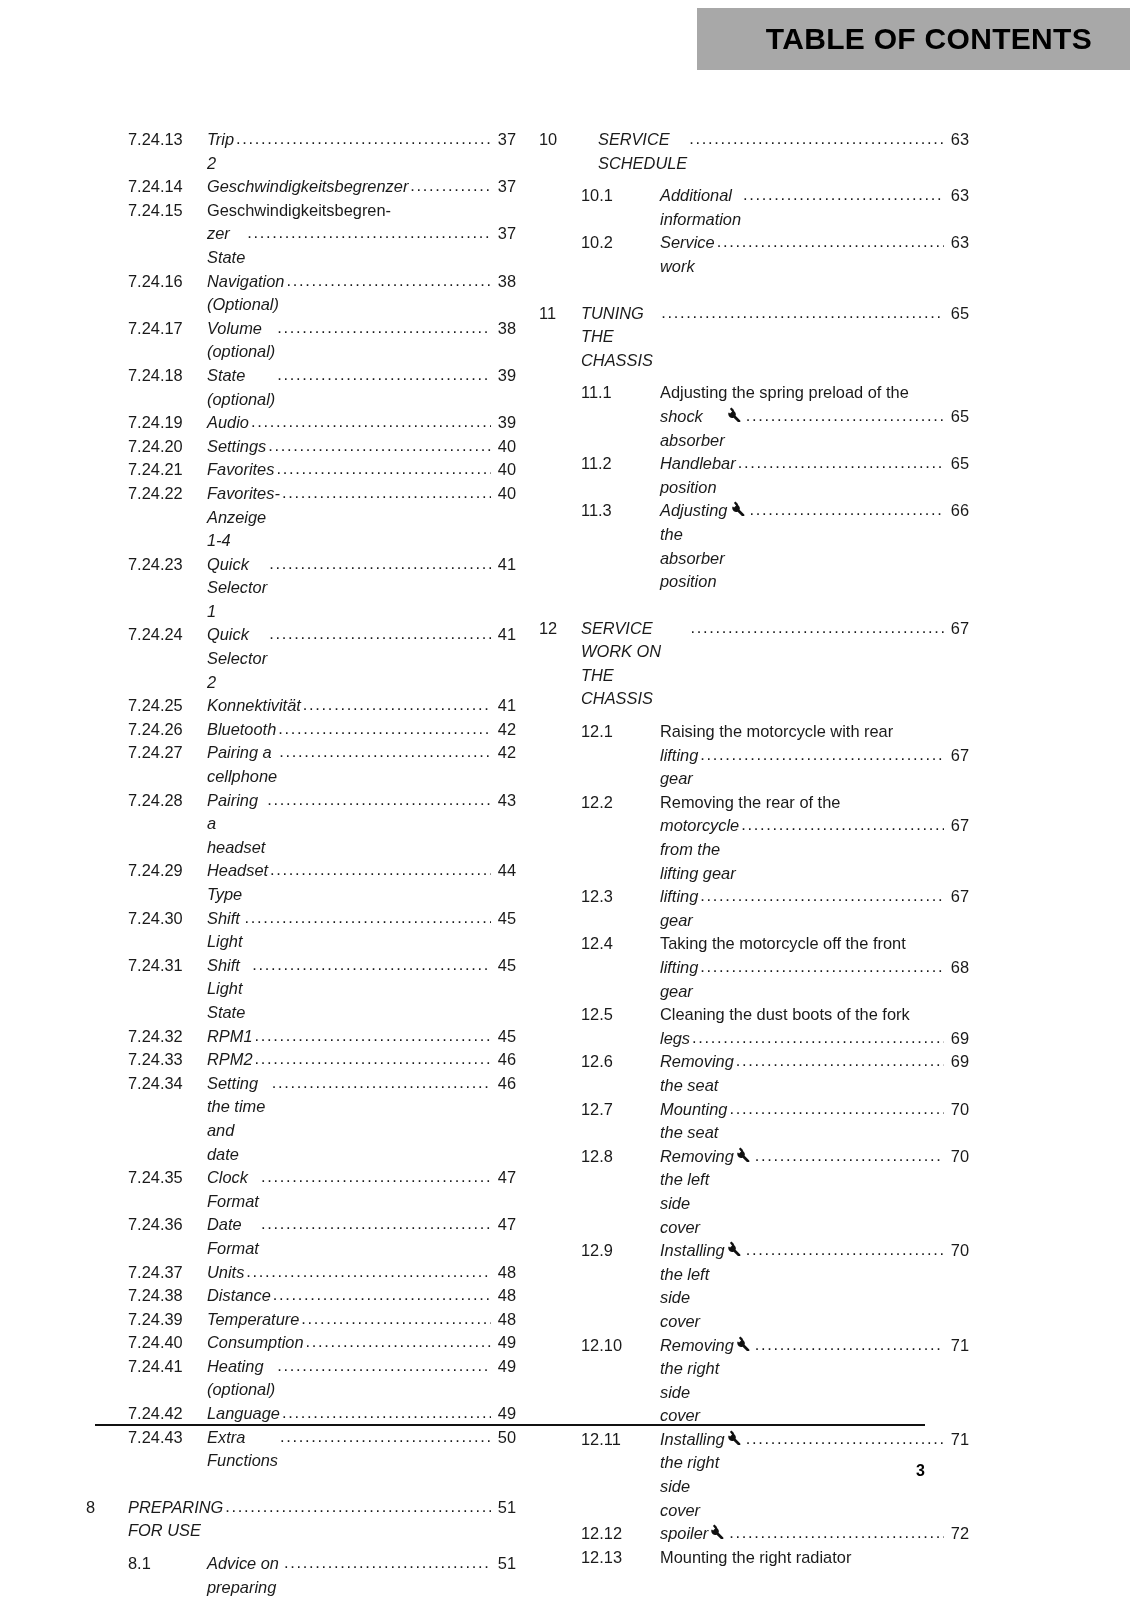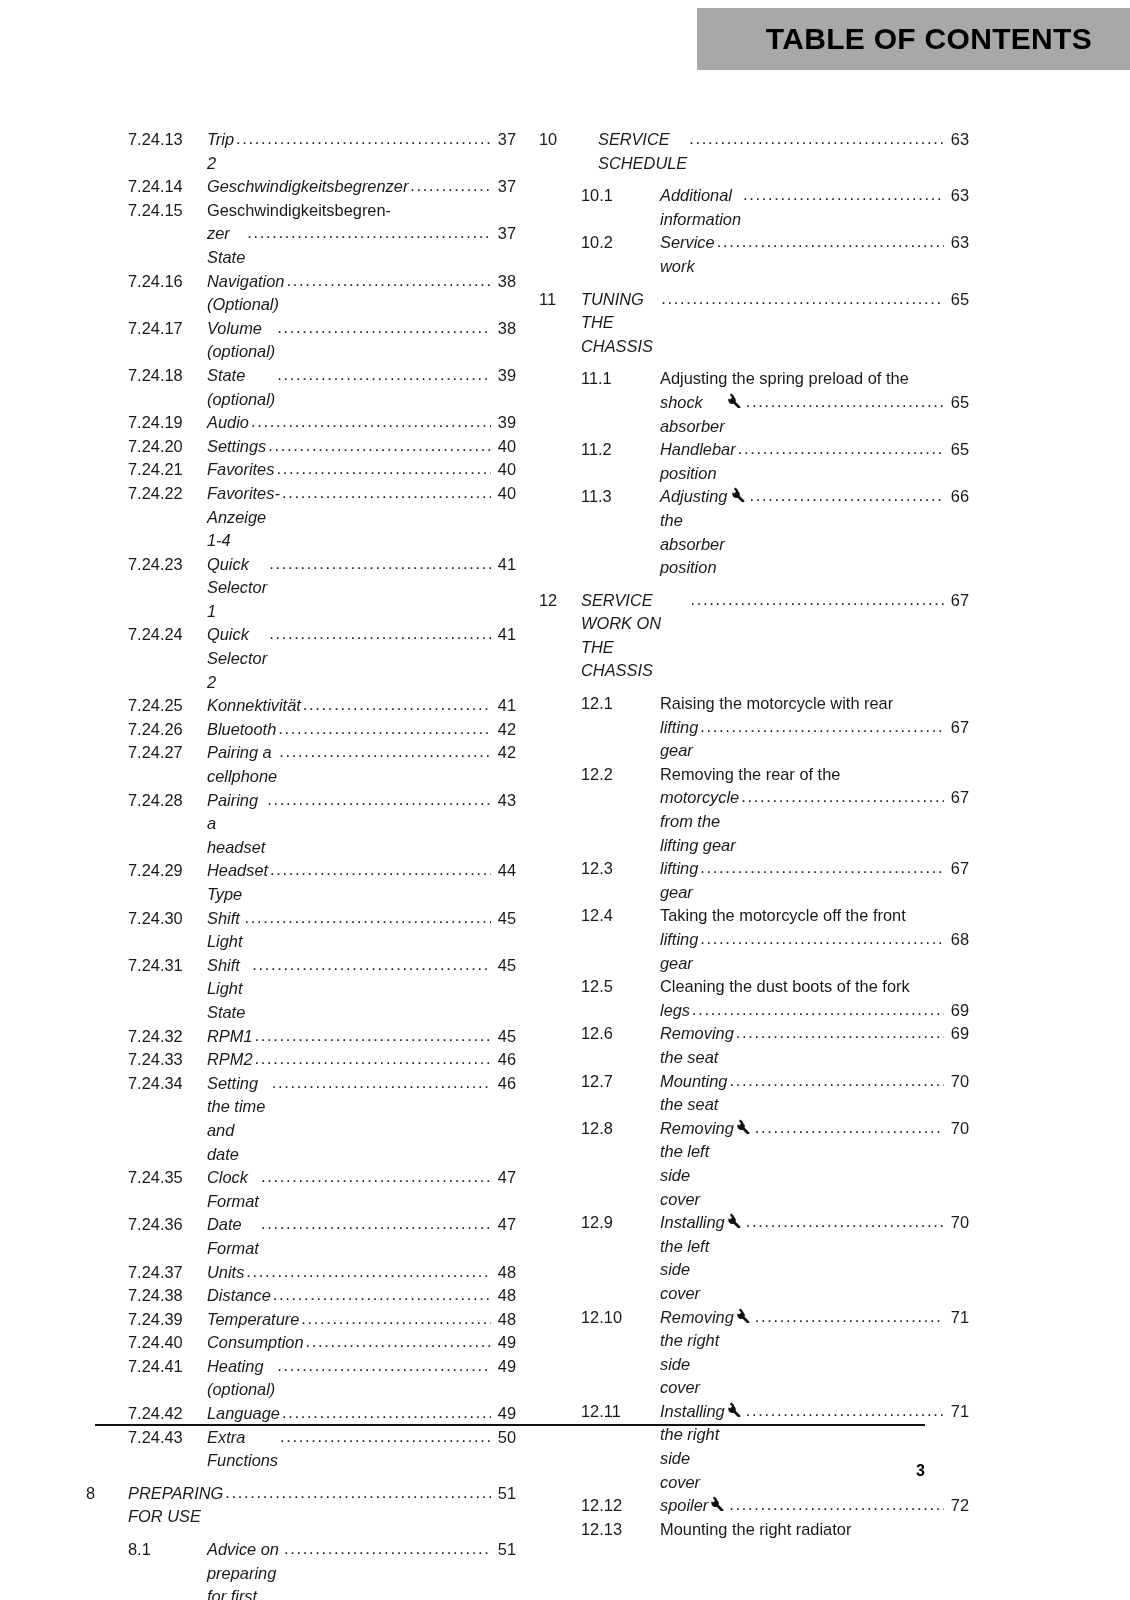--- a/index.html
+++ b/index.html
@@ -56,21 +56,21 @@
 
   
   .entry {
     display: flex;
     align-items: flex-start;
     font-size: 16.4px;
     line-height: 23.6px;
     color: #1a1a1a;
   }
   .entry.chapter {
-    margin-top: 9px;
+    margin-top: 23px;
     margin-bottom: 9px;
   }
   .entry.chapter:first-child {
     margin-top: 0;
     gap: 17px;
   }
 
   .num {
     flex: 0 0 auto;
     white-space: nowrap;

